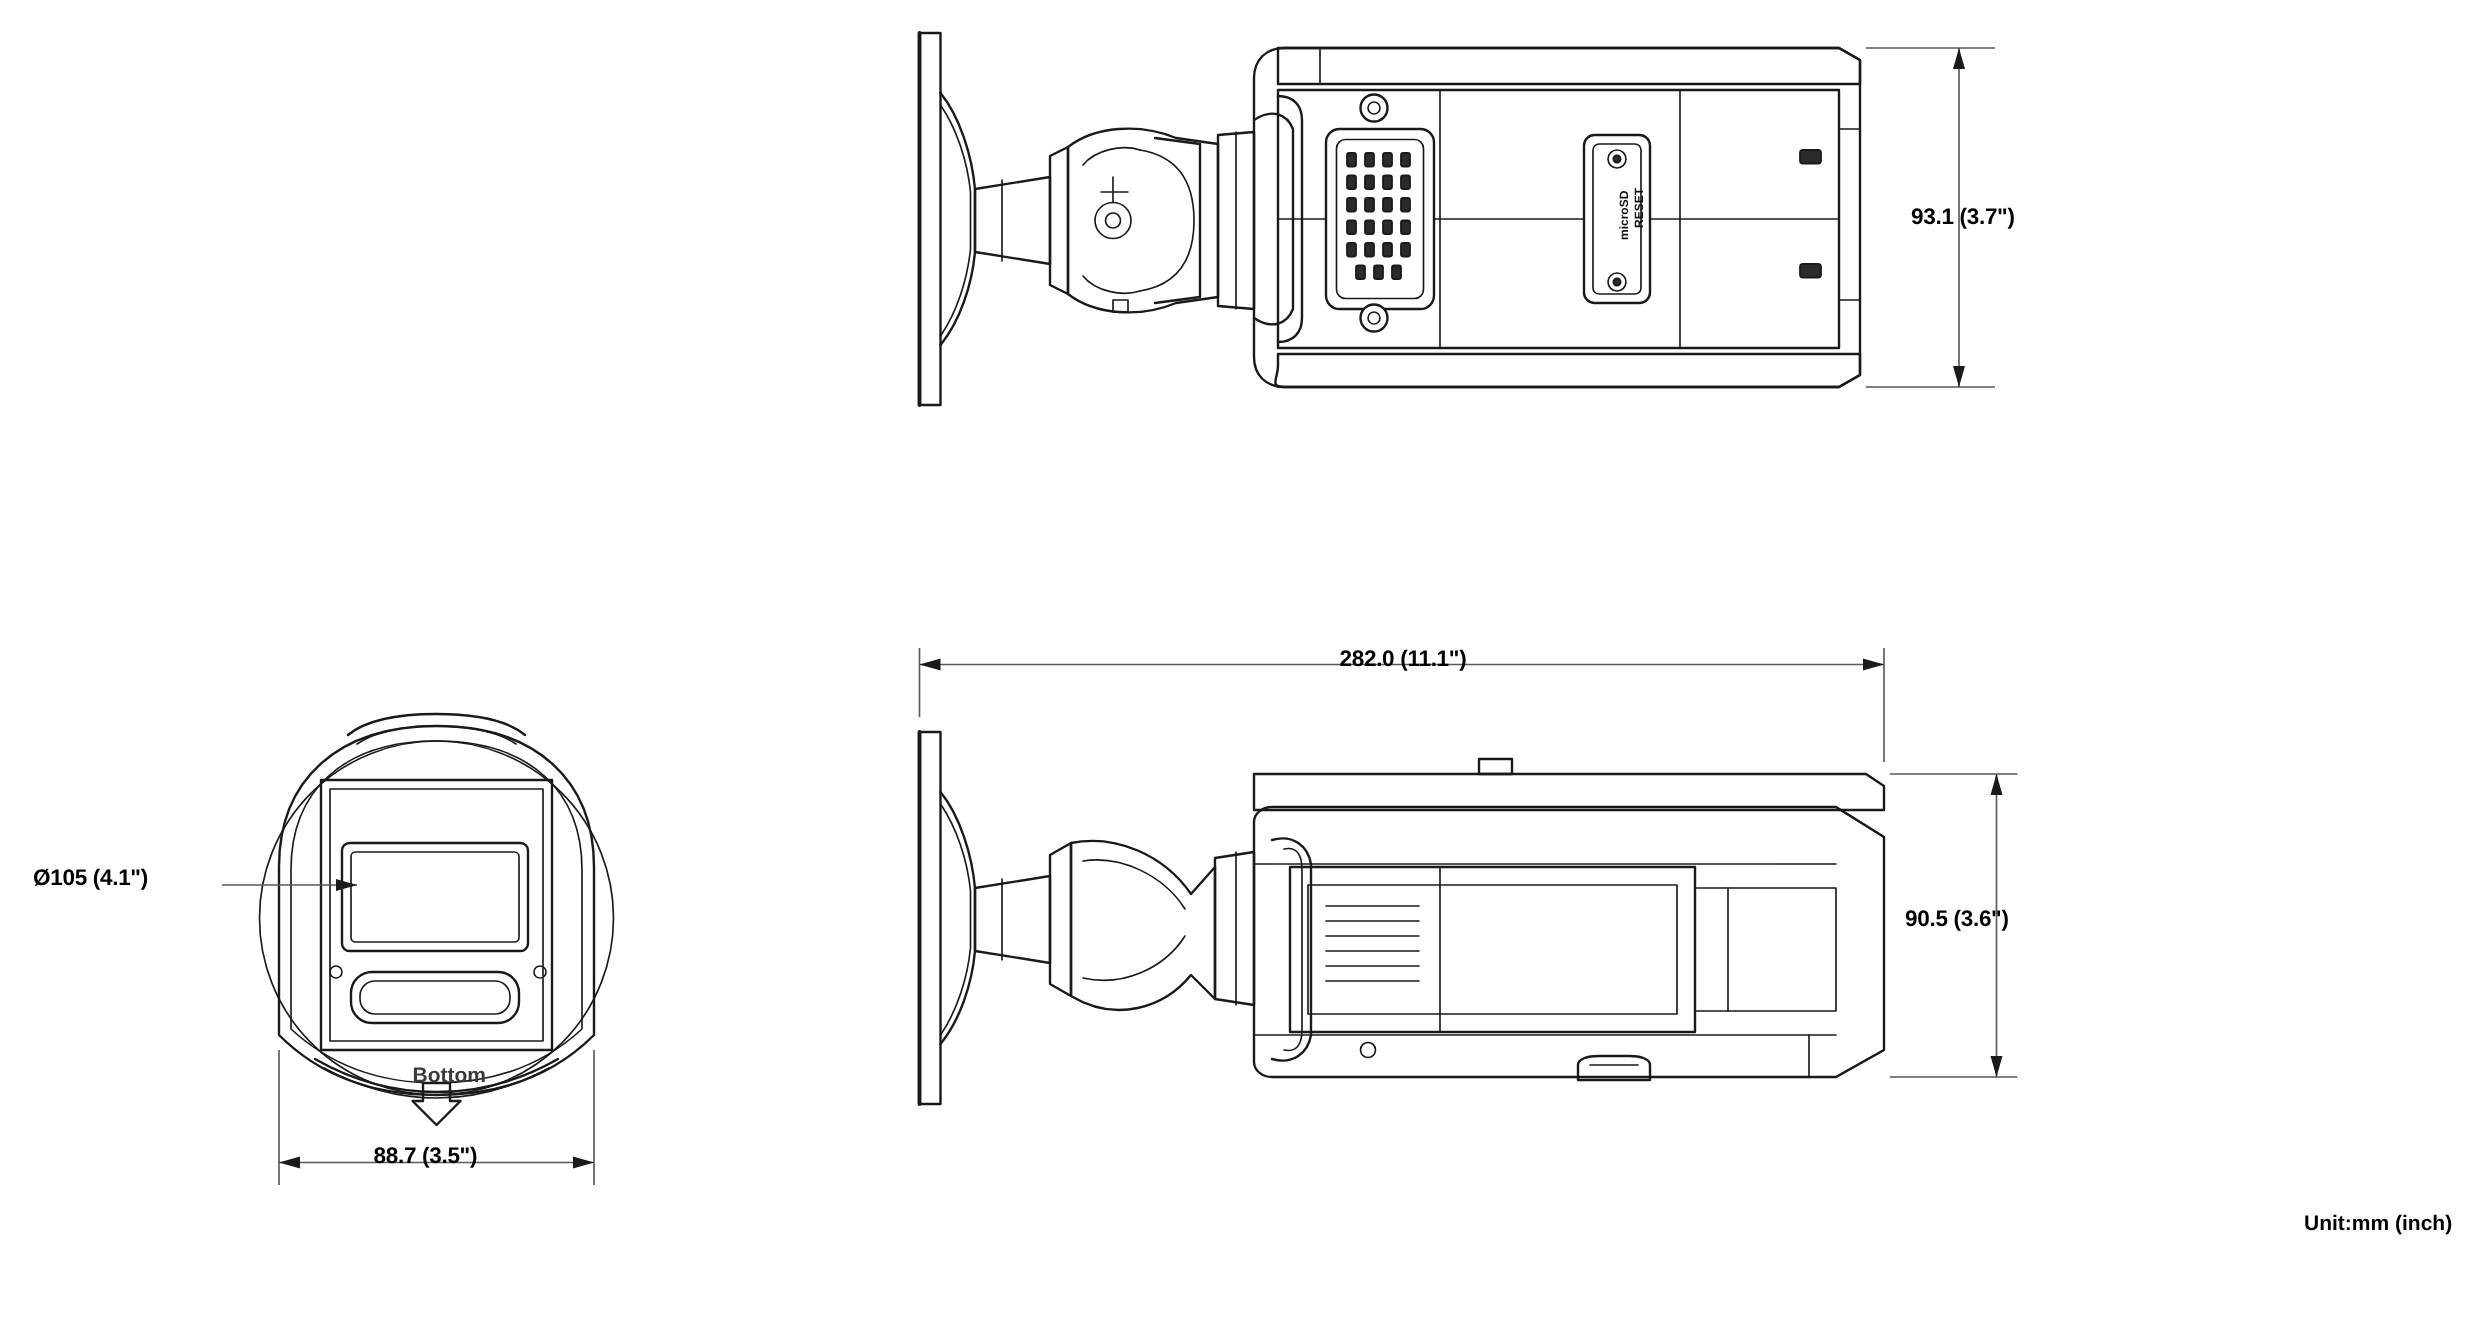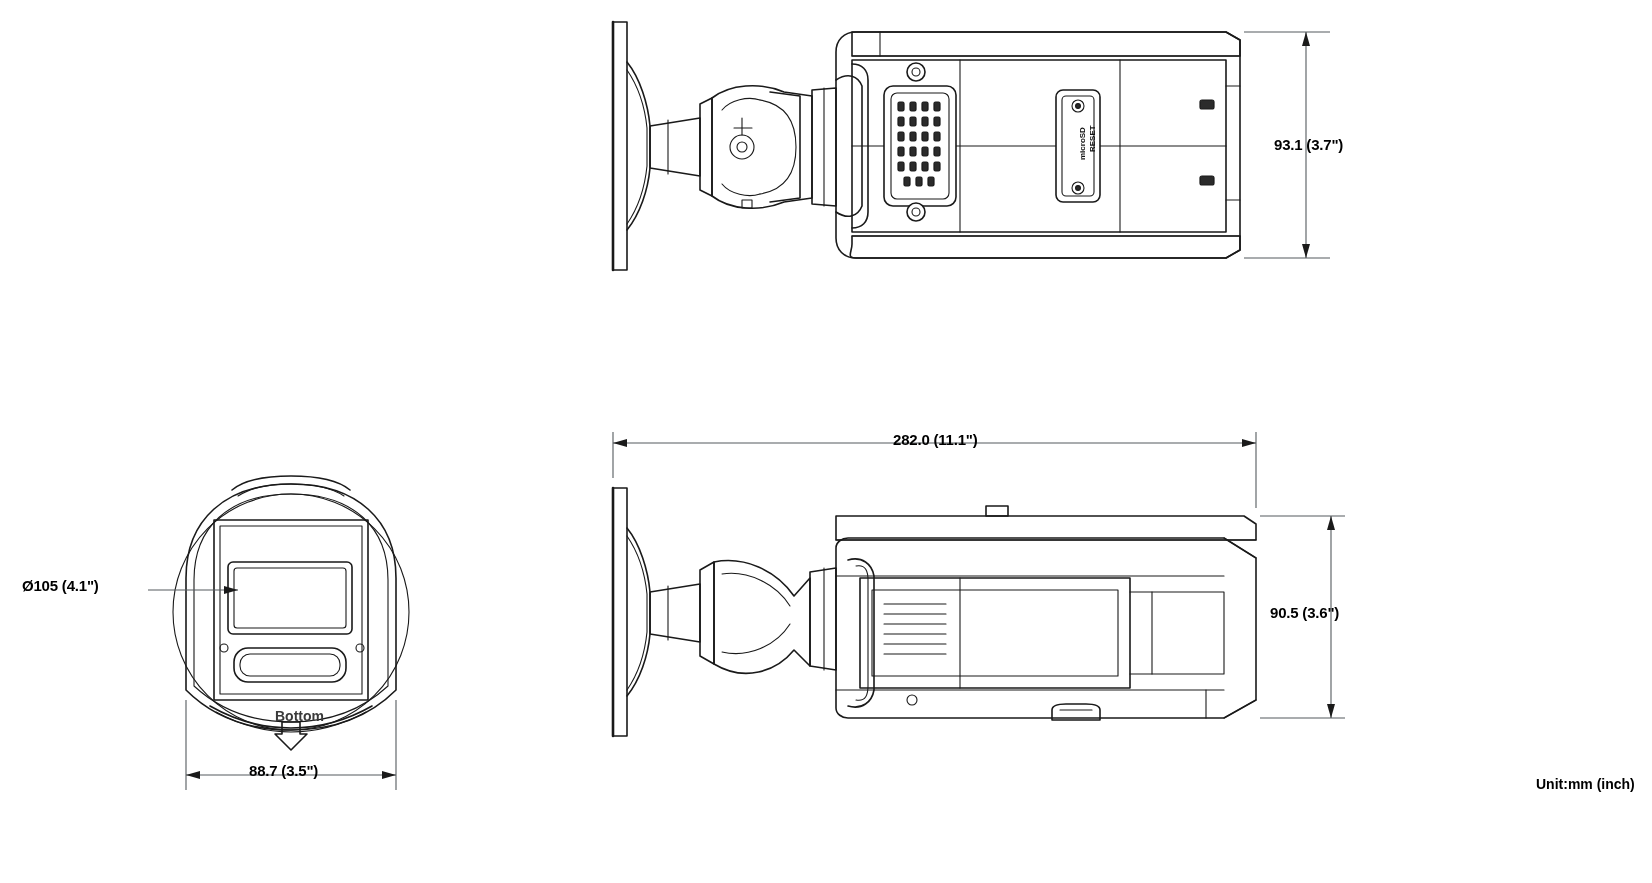--- a/index.html
+++ b/index.html
@@ -257,15 +257,15 @@
   <div class="dim-label" style="left:22px;top:577px;">Ø105 (4.1")</div>
 
   <div class="dim-label" style="left:249px;top:762px;">88.7 (3.5")</div>
 
   <div class="lbl-rot" style="left:1088px;top:152px;">RESET</div>
 
   <div class="lbl-rot" style="left:1078px;top:160px;">microSD</div>
 
   <div class="bottom-word" style="left:256px;top:708px;margin-left:19px;">Bottom</div>
 
-  <div class="unit-note" style="left:1536px;top:776px;text-align:right;">Unit:mm (inch)</div>
+  <div class="unit-note" style="left:1536px;top:807px;text-align:right;">Unit:mm (inch)</div>
 
 </div>
 
 </body></html>

